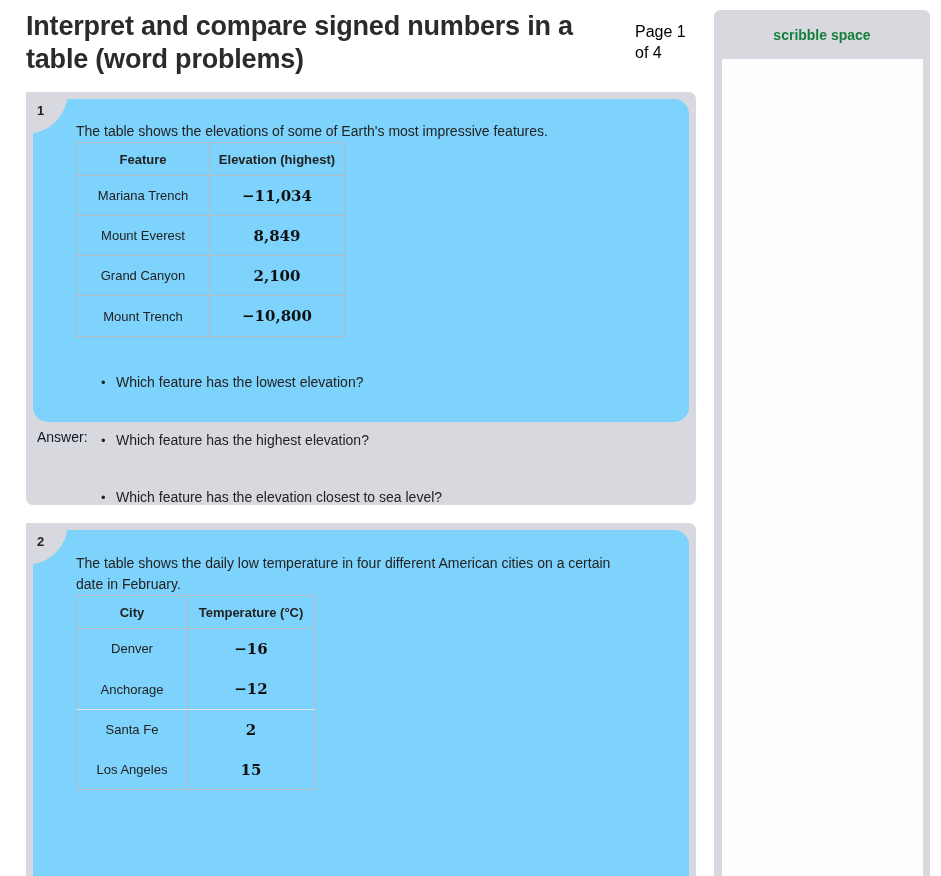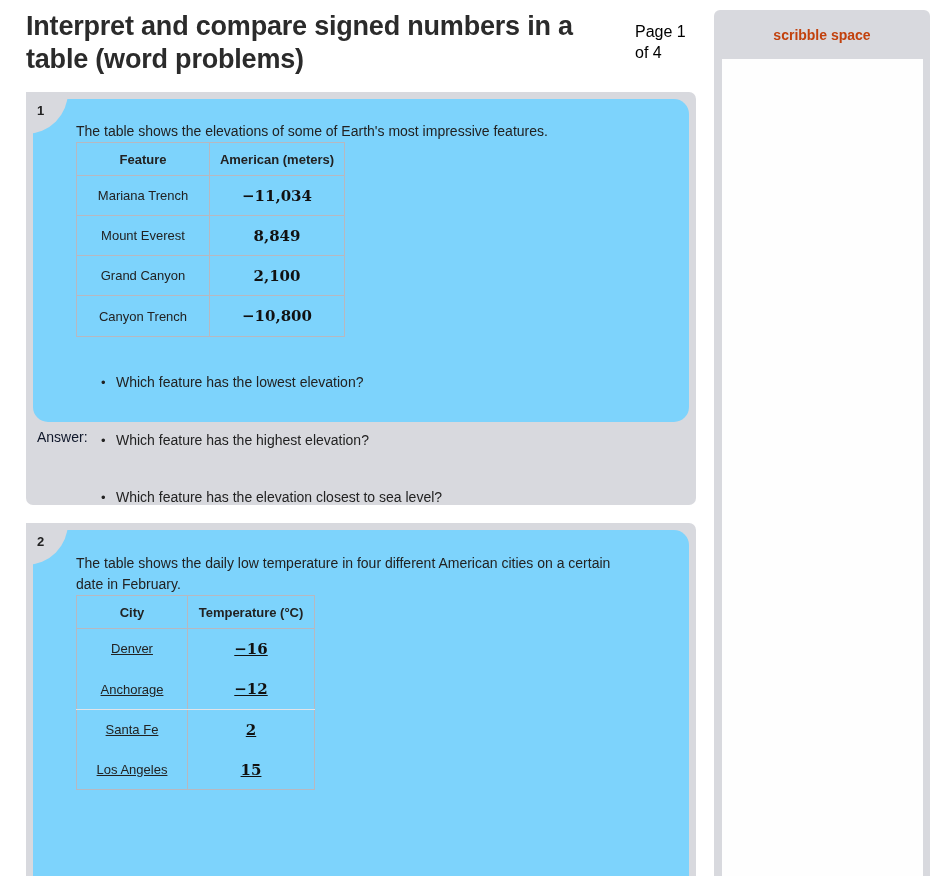--- a/index.html
+++ b/index.html
@@ -22,21 +22,21 @@
       font-size: 16px; line-height: 21px; color: #000000;
     }
 
     
     .scribble {
       position: absolute; left: 714px; top: 10px; width: 216px; height: 880px;
       background: #d8d9de; border-radius: 6px;
     }
     .scribble-title {
       height: 49px; line-height: 50px; text-align: center;
-      font-size: 14px; font-weight: bold; color: #c2410c;
+      font-size: 14px; font-weight: bold; color: #15803d;
     }
     .scribble-area {
       position: absolute; left: 8px; top: 49px; right: 7px; bottom: 0;
       background: #fefefe;
     }
 
     
     .card {
       position: absolute; left: 26px; width: 670px;
       background: #d8d9de; border-radius: 7px;
@@ -66,21 +66,21 @@
     }
     table.data th, table.data td {
       border: 1px solid #b7b8c0; text-align: center; vertical-align: middle;
     }
     table.data th { font-size: 13px; font-weight: bold; color: #222; height: 33px; }
     table.data td.label { font-size: 13px; color: #222; }
     table.data td.num {
       font-family: "DejaVu Serif", "Liberation Serif", serif;
       font-size: 15px; font-weight: bold; color: #111;
     }
-    table.t2 td { border-top-color: #e3e4e8; border-bottom-color: #e3e4e8; text-decoration: underline; }
+    table.t2 td { border-top-color: #e3e4e8; border-bottom-color: #e3e4e8; }
     table.t2 tr.no-line td { border-top-color: transparent; }
     table.t2 tr:last-child td { border-bottom-color: #b7b8c0; }
 
     ul.bullets {
       position: absolute; left: 83px; list-style: none;
       font-size: 14px; line-height: 21.5px; color: #222;
     }
     ul.bullets li { position: relative; margin-top: 36px; }
     ul.bullets li::before {
       content: "\2022"; position: absolute; left: -15px; top: 0; font-size: 13px;
@@ -109,38 +109,38 @@
   </div>
 
   <div class="card" style="top:92px; height:413px;">
     <div class="card-inner" style="height:323px;">
       <div class="q-text" style="top:22px;">The table shows the elevations of some of Earth's most impressive features.</div>
 
       <table class="data t1" style="top:43px;padding-left:34px;">
         <thead>
           <tr>
             <th style="width:133px;">Feature</th>
-            <th style="width:135px;">American (meters)</th>
+            <th style="width:135px;">Elevation (highest)</th>
           </tr>
         </thead>
         <tbody>
           <tr style="height:40px;">
             <td class="label">Mariana Trench</td>
             <td class="num">−11,034</td>
           </tr>
           <tr style="height:40px;">
             <td class="label">Mount Everest</td>
             <td class="num">8,849</td>
           </tr>
           <tr style="height:40px;">
             <td class="label">Grand Canyon</td>
             <td class="num">2,100</td>
           </tr>
           <tr style="height:41px;">
-            <td class="label">Canyon Trench</td>
+            <td class="label">Mount Trench</td>
             <td class="num">−10,800</td>
           </tr>
         </tbody>
       </table>
 
       <ul class="bullets" style="top:237px;">
         <li>Which feature has the lowest elevation?</li>
         <li>Which feature has the highest elevation?</li>
         <li>Which feature has the elevation closest to sea level?</li>
       </ul>

